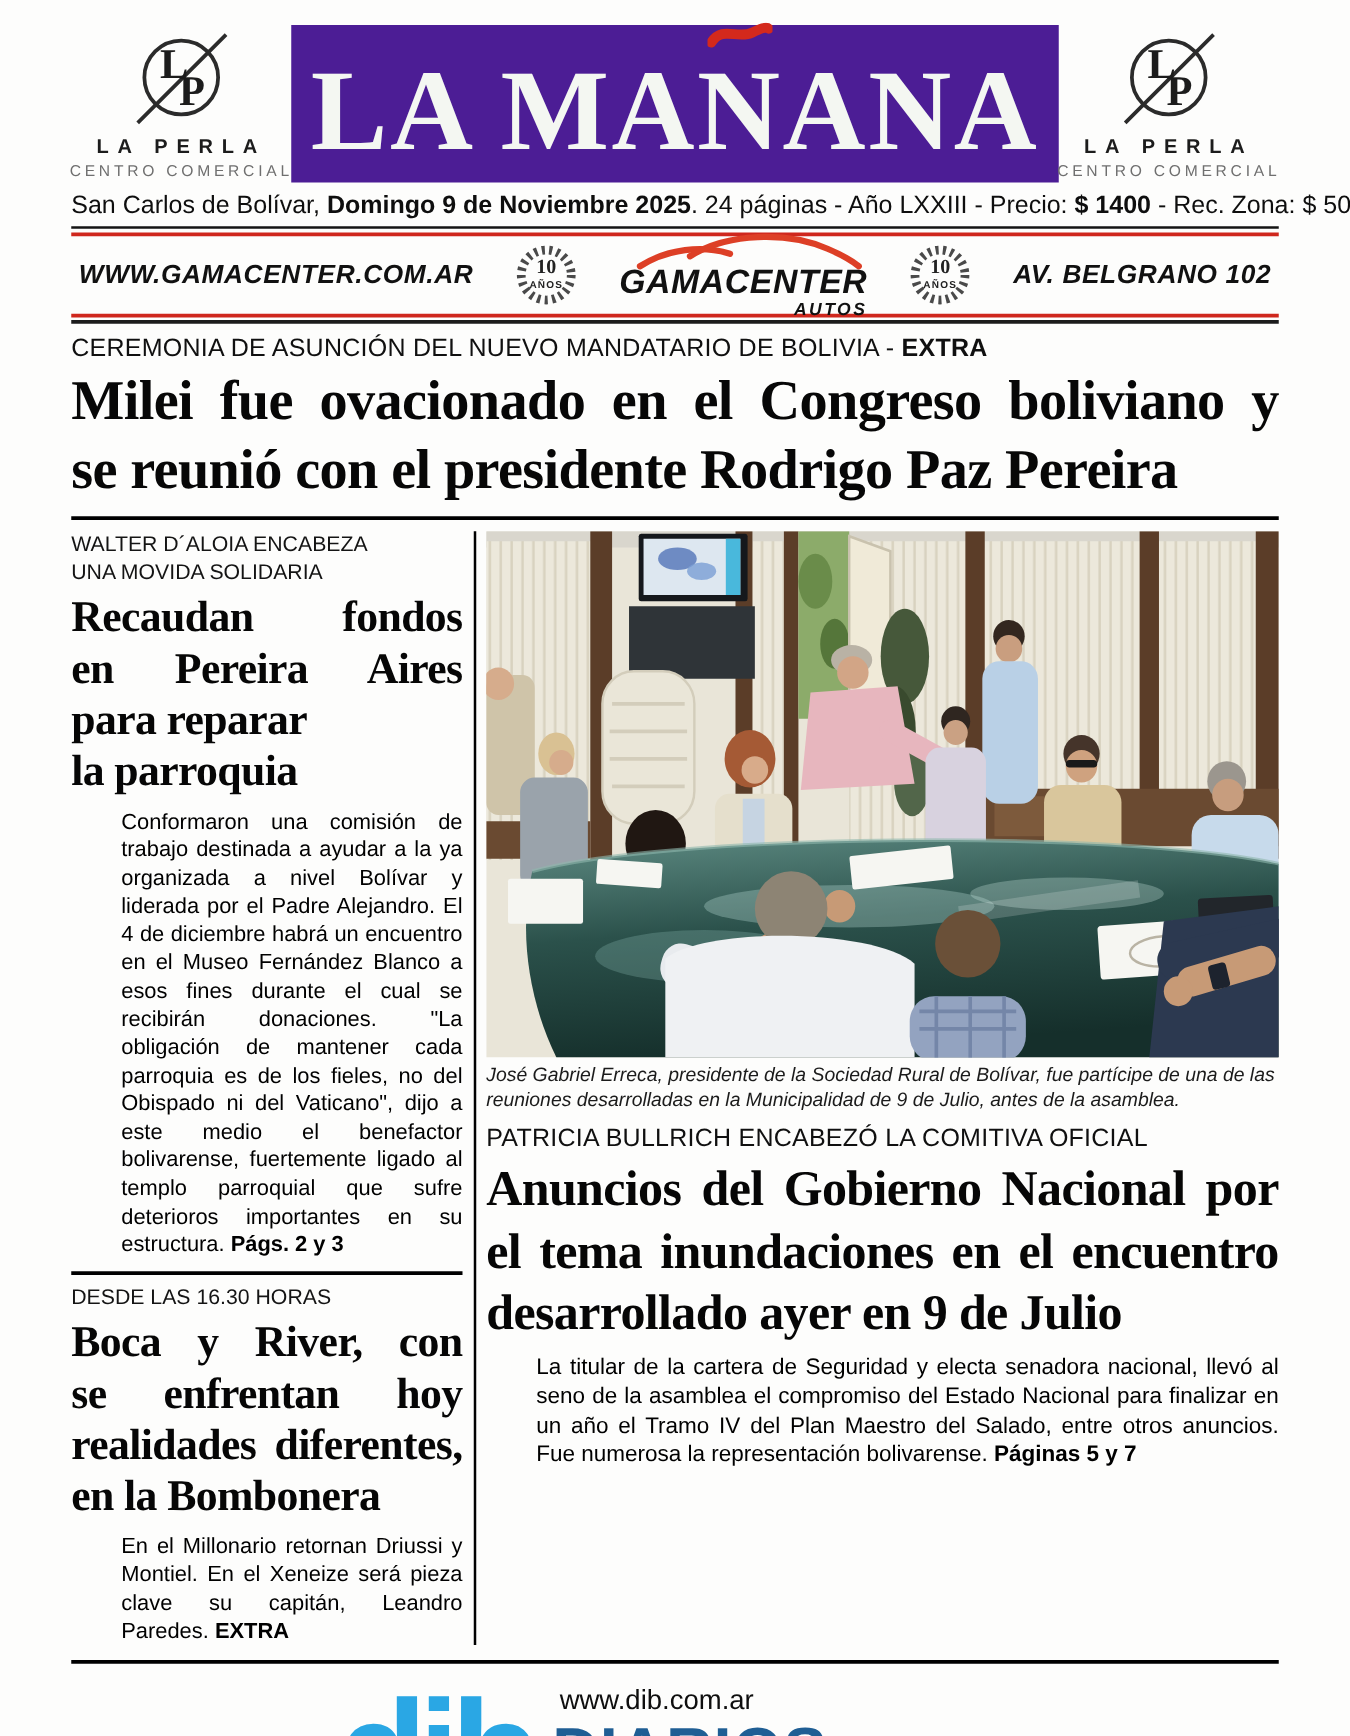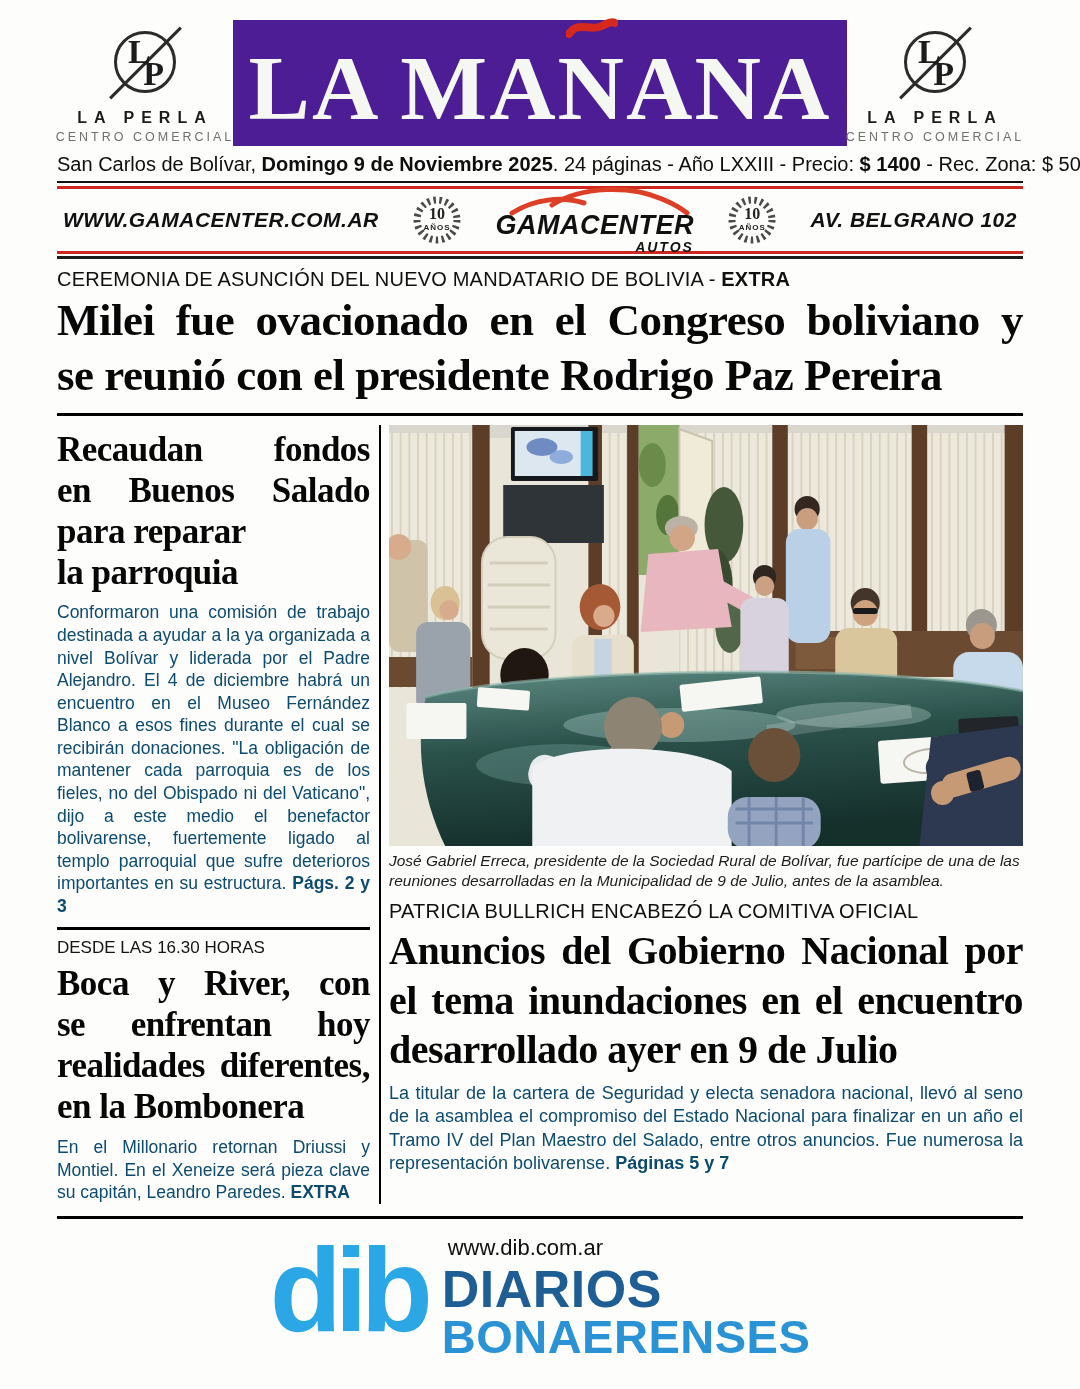--- a/index.html
+++ b/index.html
@@ -51,21 +51,21 @@
   .hl-line { display:block; }
   .hl-just { text-align:justify; text-align-last:justify; }
   .rule-under-head { border-top:3px solid #000; margin-top:9px; }
   
   .columns { display:flex; margin-top:9px; }
   .col-left { width:322px; padding-right:9px; }
   .col-divider { width:2px; background:#000; }
   .col-right { flex:1; padding-left:8px; }
   .art-kicker { font-size:17px; line-height:1.3; color:#141414; }
   .art-headline { font-family:"Liberation Serif", serif; font-weight:bold; font-size:35px; line-height:1.17; letter-spacing:-0.5px; color:#060606; margin:5px 0 8px 0; }
-  .art-body { font-size:17.5px; line-height:1.29; text-align:justify; color:#0c4a6e; }
+  .art-body { font-size:17.5px; line-height:1.29; text-align:justify; color:#000000;margin-left:40px; }
   .art-sep { border-top:3px solid #000; margin:10px 0 7px 0; }
   
   .photo-wrap { width:100%; }
   .photo-wrap svg { display:block; width:100%; height:421px; }
   .photo-caption { font-size:15.5px; font-style:italic; line-height:1.3; color:#1b1b1b; margin-top:5px; }
   .main-kicker { margin-top:9px; }
   .main-headline { font-family:"Liberation Serif", serif; font-weight:bold; font-size:40px; line-height:1.24; letter-spacing:-0.5px; color:#060606; margin-top:3px; }
   .main-body { font-size:18px; line-height:1.3; text-align:justify; margin-top:7px; }
   .bottom-rule { border-top:3px solid #000; margin-top:12px; }
   
@@ -158,23 +158,27 @@
   <h1 class="lead-headline">
     <span class="hl-line hl-just">Milei fue ovacionado en el Congreso boliviano y</span>
     <span class="hl-line">se reunió con el presidente Rodrigo Paz Pereira</span>
   </h1>
 
   <div class="rule-under-head"></div>
 
   <div class="columns">
 
     <div class="col-left">
+      <div class="art-kicker">
+        <div>WALTER D´ALOIA ENCABEZA</div>
+        <div>UNA MOVIDA SOLIDARIA</div>
+      </div>
       <h2 class="art-headline">
         <span class="hl-line hl-just">Recaudan fondos</span>
-        <span class="hl-line hl-just">en Buenos Salado</span>
+        <span class="hl-line hl-just">en Pereira Aires</span>
         <span class="hl-line">para reparar</span>
         <span class="hl-line">la parroquia</span>
       </h2>
       <p class="art-body"><span>Conformaron una comisión de trabajo destinada a ayudar a la ya organizada a nivel Bolívar y liderada por el Padre Alejandro. El 4 de diciembre habrá un encuentro en el Museo Fernández Blanco a esos fines durante el cual se recibirán donaciones. "La obligación de mantener cada parroquia es de los fieles, no del Obispado ni del Vaticano", dijo a este medio el benefactor bolivarense, fuertemente ligado al templo parroquial que sufre deterioros importantes en su estructura. </span><span class="bold">Págs. 2 y 3</span></p>
 
       <div class="art-sep"></div>
 
       <div class="art-kicker">
         <div>DESDE LAS 16.30 HORAS</div>
       </div>

